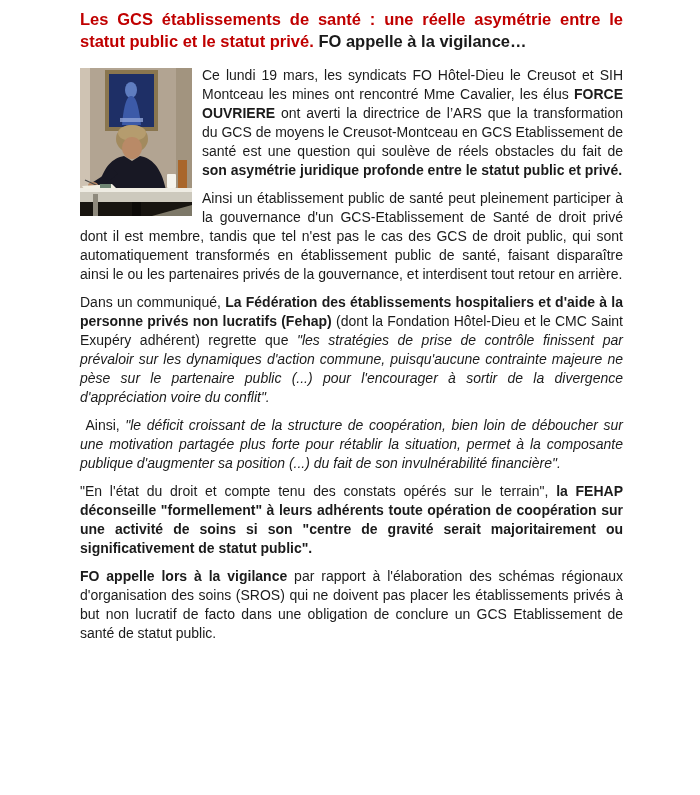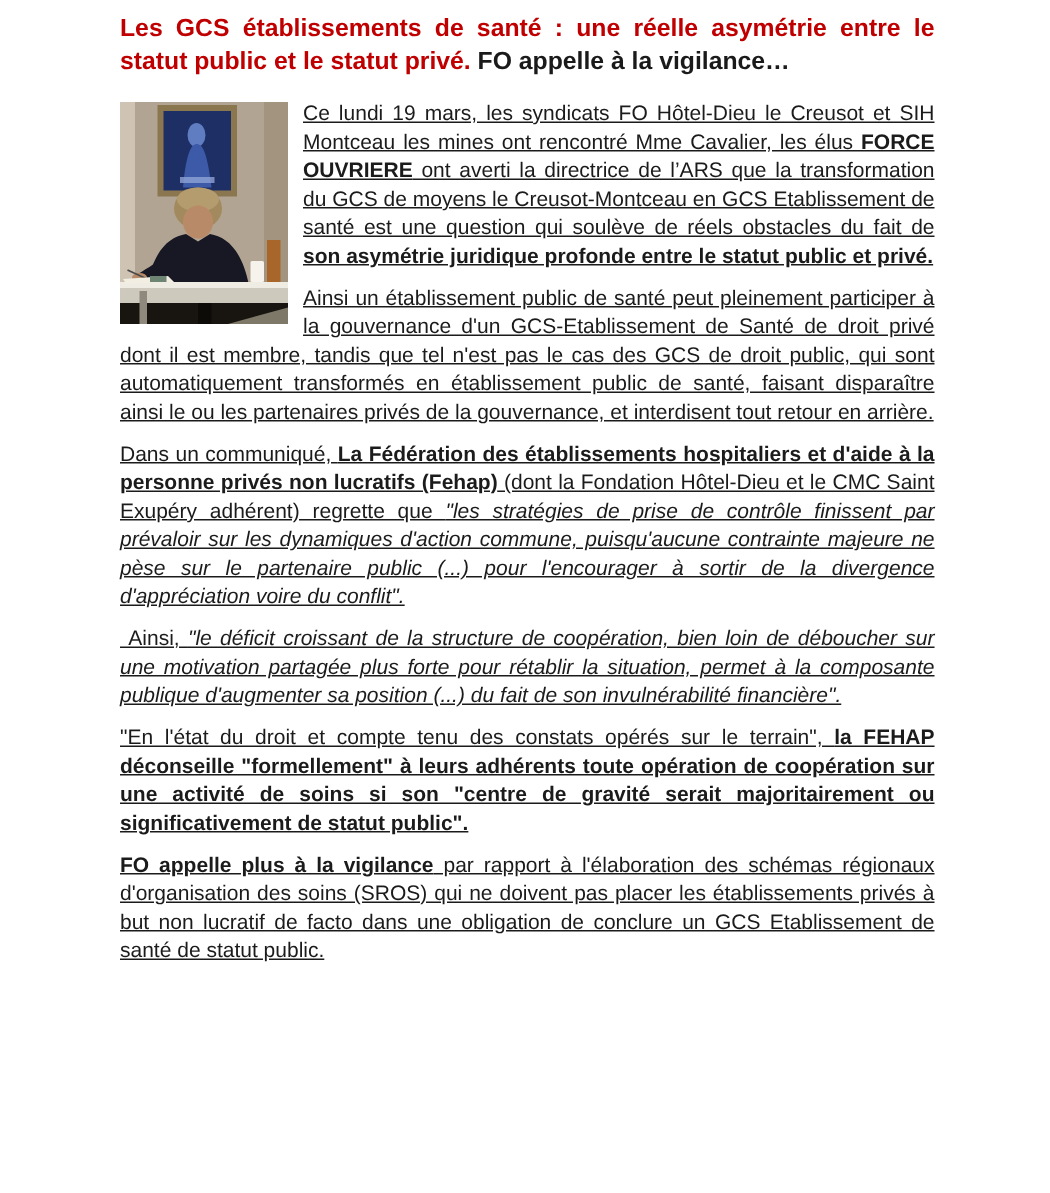--- a/index.html
+++ b/index.html
@@ -34,21 +34,20 @@
     padding: 0;
     overflow: hidden;
   }
   figure.photo svg { display: block; }
   .para {
     margin: 0 0 9px 0;
     font-size: 14px;
     line-height: 19px;
     color: #1b1b1b;
     text-align: justify;
-    text-decoration: underline;
   }
   .para.tight { margin-top: -9px; }
   .para .b { font-weight: bold; }
   .para .i { font-style: italic; }
 </style>
 </head>
 <body>
 
 <div class="page">
 
@@ -95,17 +94,17 @@
       <rect x="52" y="134" width="9" height="14" fill="#0d0b08"></rect>
     </svg>
   </figure>
 
   <div id="paragraphs">
       <p class="para"><span>Ce lundi 19 mars, les syndicats FO Hôtel-Dieu le Creusot et SIH Montceau les mines ont rencontré Mme Cavalier, les élus </span><span class="b">FORCE OUVRIERE</span><span> ont averti la directrice de l’ARS  que la transformation du GCS de moyens le Creusot-Montceau  en  GCS Etablissement de santé  est une question qui soulève de réels obstacles du fait de </span><span class="b">son asymétrie juridique profonde entre le statut public et privé.</span></p>
       <p class="para"><span>Ainsi un établissement public de santé peut pleinement participer à la gouvernance d'un GCS-Etablissement de Santé de droit privé dont il est membre, tandis que tel n'est pas le cas des GCS de droit public, qui sont automatiquement transformés en établissement public de santé, faisant disparaître ainsi le ou les partenaires privés de la gouvernance, et interdisent tout retour en arrière.</span></p>
       <p class="para"><span>Dans un communiqué, </span><span class="b">La Fédération des établissements hospitaliers et d'aide à la personne privés non lucratifs (Fehap)</span><span> (dont la Fondation Hôtel-Dieu et le CMC Saint Exupéry adhérent) regrette que </span><span class="i">"les stratégies de prise de contrôle finissent par prévaloir sur les dynamiques d'action commune, puisqu'aucune contrainte majeure ne pèse sur le partenaire public (...) pour l'encourager à sortir de la divergence d'appréciation voire du conflit".</span></p>
       <p class="para"><span>&nbsp;Ainsi, </span><span class="i">"le déficit croissant de la structure de coopération, bien loin de déboucher sur une motivation partagée plus forte pour rétablir la situation, permet à la composante publique d'augmenter sa position (...) du fait de son invulnérabilité financière".</span></p>
       <p class="para"><span>"En l'état du droit et compte tenu des constats opérés sur le terrain", </span><span class="b">la FEHAP déconseille "formellement" à leurs adhérents toute opération de coopération sur une activité de soins si son "centre de gravité serait majoritairement ou significativement de statut public".</span></p>
-      <p class="para"><span class="b">FO appelle plus à la vigilance</span><span> par rapport à l'élaboration des schémas régionaux d'organisation des soins (SROS) qui  ne doivent pas placer les établissements privés à but non lucratif de facto dans une obligation de conclure un GCS Etablissement de santé de statut  public.</span></p>
+      <p class="para"><span class="b">FO appelle lors à la vigilance</span><span> par rapport à l'élaboration des schémas régionaux d'organisation des soins (SROS) qui  ne doivent pas placer les établissements privés à but non lucratif de facto dans une obligation de conclure un GCS Etablissement de santé de statut  public.</span></p>
       <p class="para tight"></p>
     </div>
 
 </div>
 
 </body></html>

